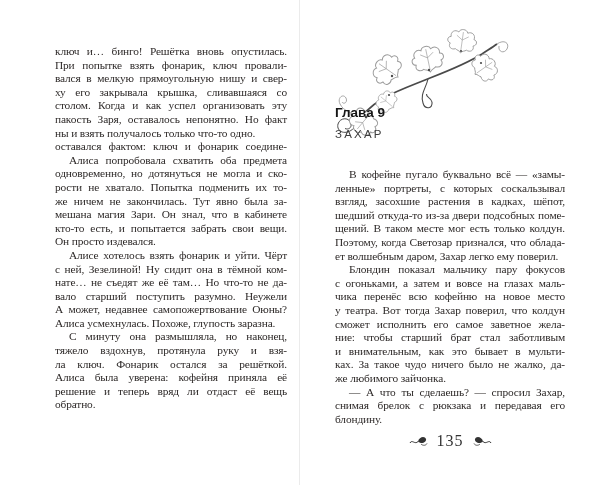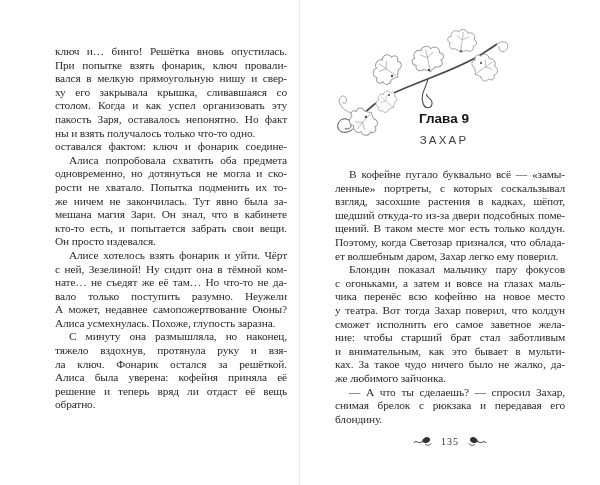--- a/index.html
+++ b/index.html
@@ -18,33 +18,33 @@
   .rp-text{position:absolute;left:35px;top:168px;width:230px;}
 
   .line{
     height:13.6px;line-height:13.6px;font-size:11.4px;letter-spacing:-0.15px;
     text-align:justify;text-align-last:justify;white-space:nowrap;
   }
   .line.end{text-align-last:left;}
   .line.ind{text-indent:14px;}
 
   .chapter{
-    position:absolute;left:35px;top:111px;width:218px;text-align:center;
+    position:absolute;left:35px;top:105px;width:218px;text-align:left;
     font-family:"Liberation Sans", sans-serif;
   }
   .chapter-label{font-size:13.5px;font-weight:bold;color:var(--heading,#161616);}
   .chapter-title{margin-top:8px;font-size:11.5px;letter-spacing:2.2px;color:var(--subheading,#3d3d3d);}
 
   .vine{position:absolute;left:32px;top:20px;}
 
   .footer{
     position:absolute;left:35px;top:433px;width:230px;height:16px;
     display:flex;align-items:center;justify-content:center;gap:9px;
   }
-  .page-number{font-size:10px;letter-spacing:1px;color:var(--ornament,#333333);}
+  .page-number{font-size:16px;letter-spacing:1px;color:var(--ornament,#333333);}
 </style>
 </head>
 <body>
 
 <div class="book" style="--bg: #ffffff; --body-text: #2e2a29; --heading: #161616; --subheading: #3d3d3d; --divider: #ebebeb; --vine-stem: #4a4a4a; --vine-leaf: #9c9c9c; --ornament: #333333;">
   <div class="gutter"></div>
 
   <div class="page left">
     <div class="lp-text" id="left-body">
         <div>
@@ -63,21 +63,21 @@
           <div class="line">рости не хватало. Попытка подменить их то-</div>
           <div class="line">же ничем не закончилась. Тут явно была за-</div>
           <div class="line">мешана магия Зари. Он знал, что в кабинете</div>
           <div class="line">кто-то есть, и попытается забрать свои вещи.</div>
           <div class="line end">Он просто издевался.</div>
         </div>
         <div>
           <div class="line ind">Алисе хотелось взять фонарик и уйти. Чёрт</div>
           <div class="line">с ней, Зезелиной! Ну сидит она в тёмной ком-</div>
           <div class="line">нате… не съедят же её там… Но что-то не да-</div>
-          <div class="line">вало только поступить разумно. Неужели</div>
+          <div class="line">вало старший поступить разумно. Неужели</div>
           <div class="line">А может, недавнее самопожертвование Оюны?</div>
           <div class="line end">Алиса усмехнулась. Похоже, глупость заразна.</div>
         </div>
         <div>
           <div class="line ind">С минуту она размышляла, но наконец,</div>
           <div class="line">тяжело вздохнув, протянула руку и взя-</div>
           <div class="line">ла ключ. Фонарик остался за решёткой.</div>
           <div class="line">Алиса была уверена: кофейня приняла её</div>
           <div class="line">решение и теперь вряд ли отдаст её вещь</div>
           <div class="line end">обратно.</div>

